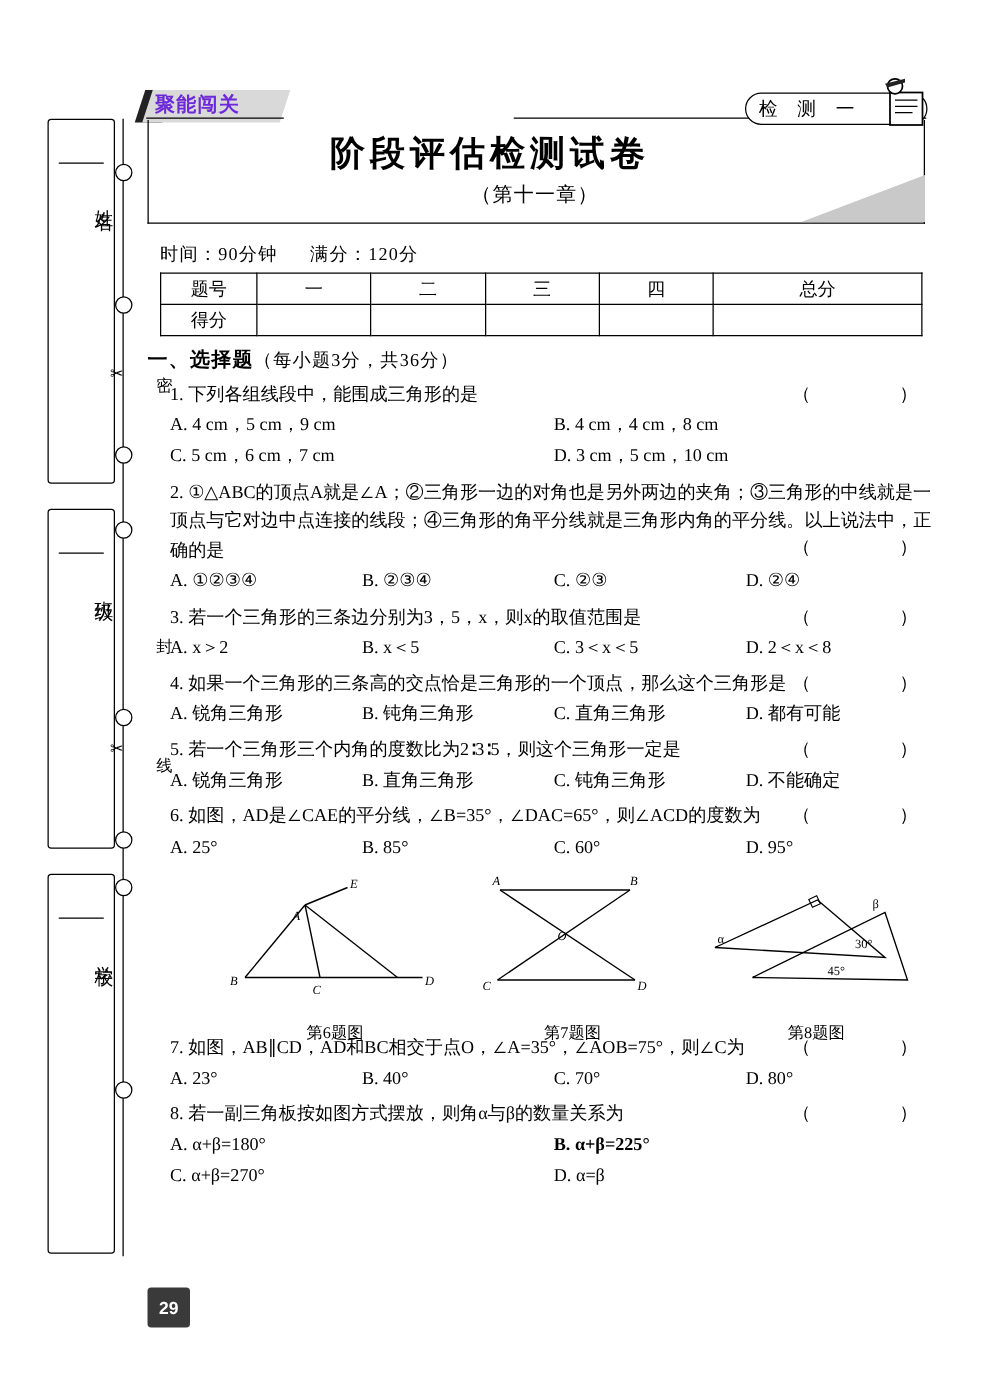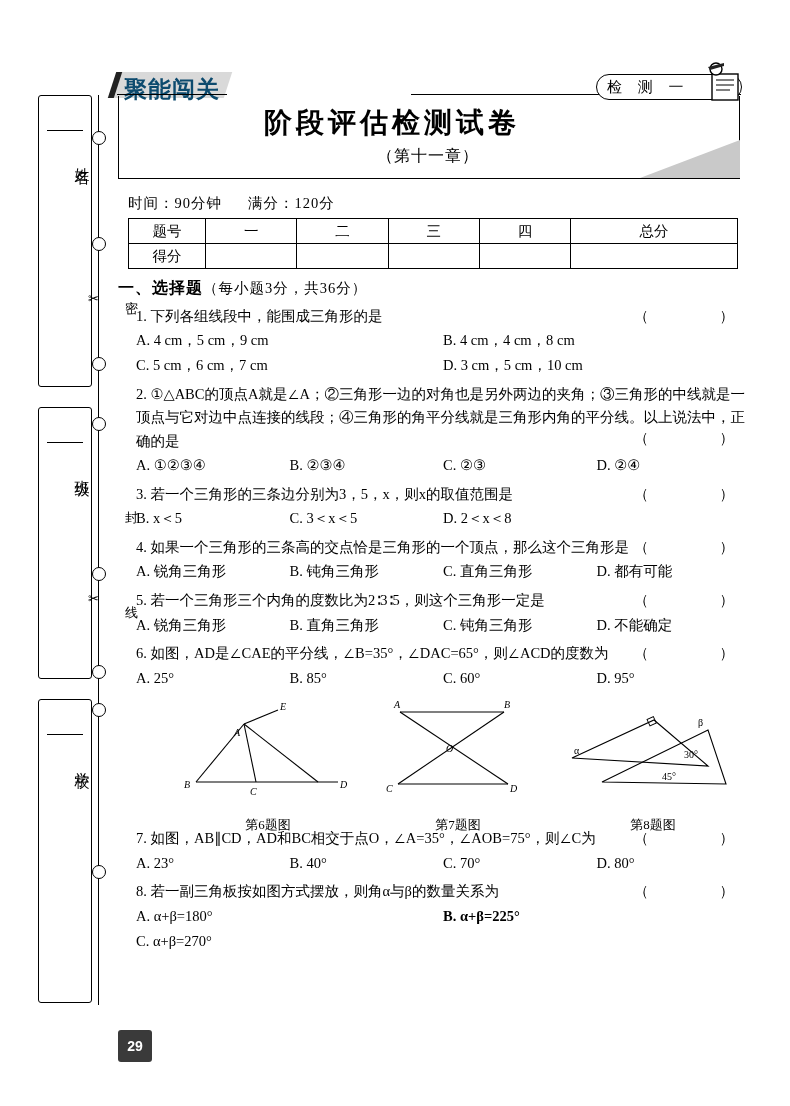--- a/index.html
+++ b/index.html
@@ -33,22 +33,22 @@
     position:absolute;left:84px;font-size:13px;
     writing-mode:vertical-rl;text-orientation:upright;letter-spacing:3px;
   }
 
   
   .banner{
     position:absolute;left:118px;top:72px;width:110px;height:26px;
     background:#d9d9d9;transform:skewX(-18deg);
   }
   .banner-text{
-    position:absolute;left:124px;top:74px;font-size:23px;font-weight:bold;
-    font-family:"Liberation Sans",sans-serif;letter-spacing:1px;color:#0c4a6e;
+    position:absolute;left:124px;top:74px;font-size:16px;font-weight:bold;
+    font-family:"Liberation Sans",sans-serif;letter-spacing:1px;color:#6d28d9;
   }
   .banner-slash{
     position:absolute;left:112px;top:72px;width:22px;height:26px;background:#222;
     transform:skewX(-18deg);
   }
   .title-frame{
     position:absolute;left:118px;top:96px;width:620px;height:82px;
     border:1.6px solid #000;border-top:none;
   }
   .title-frame::before{
@@ -245,20 +245,21 @@
     </div>
 
     <div class="q">
       <div class="q-body">
         <span class="q-num">3.</span>
         <span>若一个三角形的三条边分别为3，5，x，则x的取值范围是</span>
       </div>
       <div class="paren">（　　）</div>
     </div>
     <div class="opts wide">
+      <div class="o">A. x＞2</div>
       <div class="o">B. x＜5</div>
       <div class="o">C. 3＜x＜5</div>
       <div class="o">D. 2＜x＜8</div>
     </div>
 
     <div class="q">
       <div class="q-body">
         <span class="q-num">4.</span>
         <span>如果一个三角形的三条高的交点恰是三角形的一个顶点，那么这个三角形是</span>
       </div>
@@ -366,18 +367,19 @@
         <span>若一副三角板按如图方式摆放，则角α与β的数量关系为</span>
       </div>
       <div class="paren">（　　）</div>
     </div>
     <div class="opts two">
       <div class="o" style="flex:0 0 50%;">A. α+β=180°</div>
       <div class="o" style="flex:0 0 50%;font-weight:bold;">B. α+β=225°</div>
     </div>
     <div class="opts two">
       <div class="o" style="flex:0 0 50%;">C. α+β=270°</div>
+      <div class="o" style="flex:0 0 50%;">D. α=β</div>
     </div>
 
   </div>
 
   <div class="pagenum">29</div>
 </div>
 
 </body></html>

